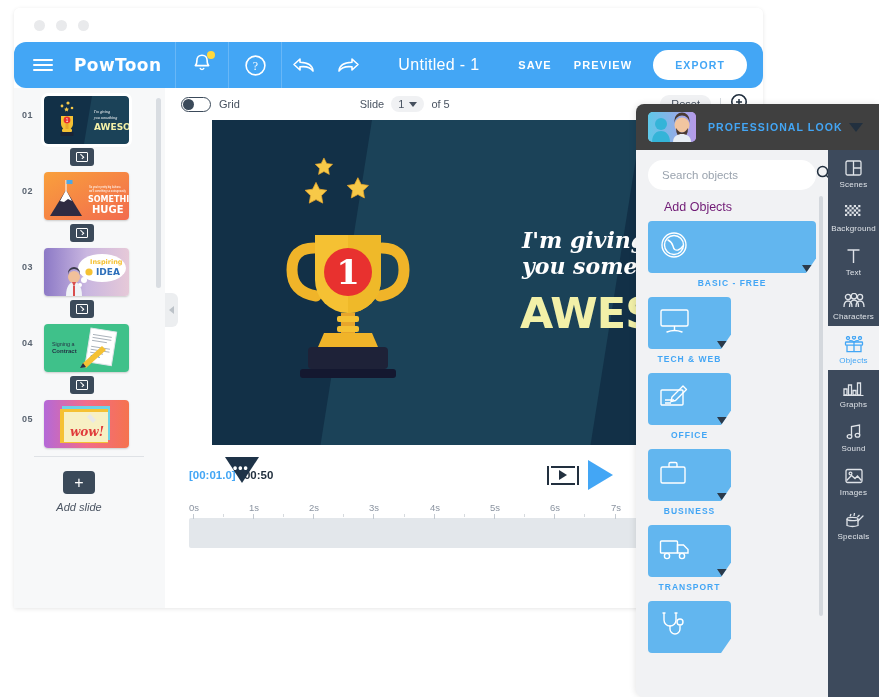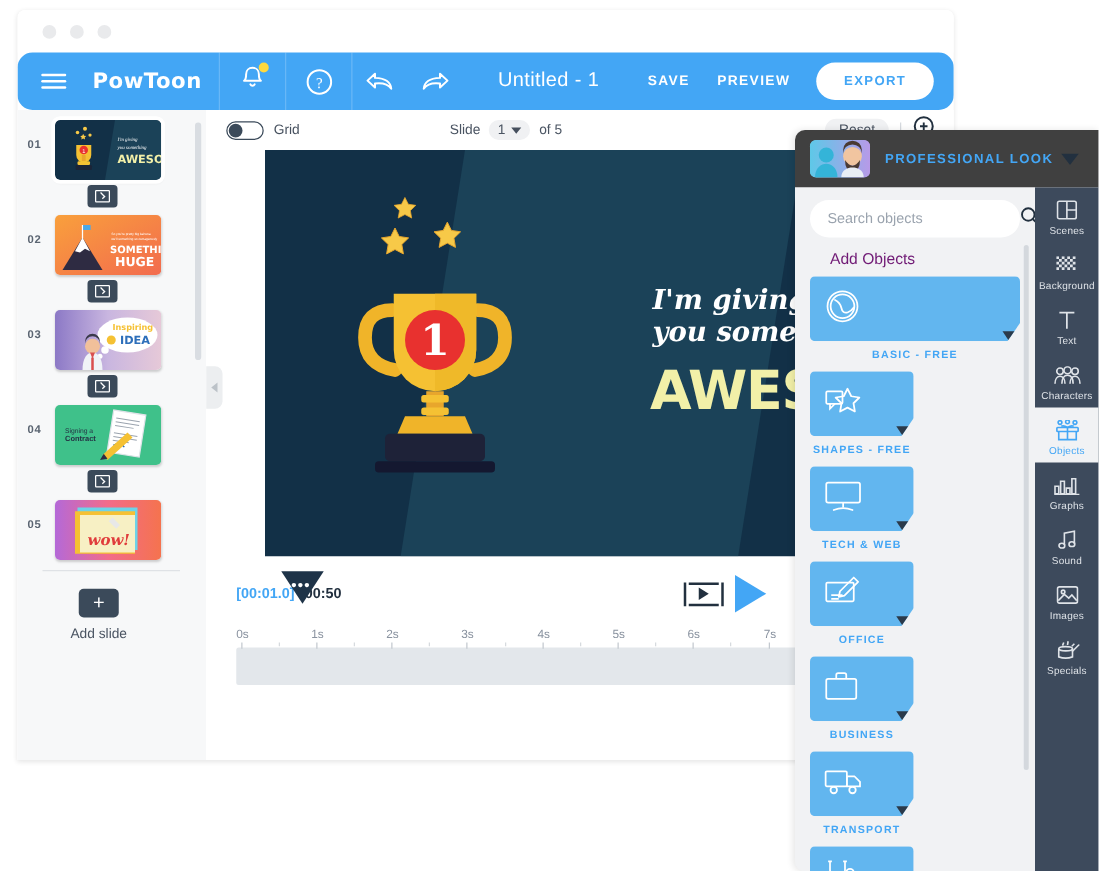--- a/index.html
+++ b/index.html
@@ -77,21 +77,21 @@
   .dup-inner:after { content:''; position: absolute; left: 2px; top: 2px; width: 4px; height: 2px;
                      border-top: 1.4px solid #fff; border-right: 1.4px solid #fff;
                      transform: rotate(45deg); }
   .sb-scroll { position: absolute; right: 4px; top: 10px; width: 5px; height: 190px;
                background: #d9dde2; border-radius: 3px; }
   .sep { width: 110px; height: 1px; background: #dfe2e6; margin: 8px auto 0 20px; }
   .add-slide { text-align: center; margin-top: 14px; width: 130px; }
   .add-btn { width: 32px; height: 23px; background: #3b4a5a; border-radius: 4px;
              display: inline-flex; align-items: center; justify-content: center;
              color: #fff; font-size: 16px; line-height: 1; cursor: pointer; }
-  .add-label { font-size: 11px; color: #4a5462; margin-top: 7px; }
+  .add-label { font-size: 11px; color: #4a5462; margin-top: 7px; font-style: italic; }
 
   
   .collapse-tab {
     position: absolute; left: 151px; top: 285px; width: 13px; height: 34px;
     background: #eceef0; border-radius: 0 6px 6px 0; z-index: 6;
     display: flex; align-items: center; justify-content: center; cursor: pointer;
   }
   .collapse-tab i { width: 0; height: 0; border-top: 4px solid transparent;
      border-bottom: 4px solid transparent; border-right: 5px solid #bcc2c8; display:block; }
 
@@ -559,33 +559,20 @@
                 <circle cx="15" cy="15" r="12"></circle>
                   <circle cx="15" cy="15" r="9.5"></circle>
                 <path d="M9 10 q4 2 5 6 q1 5 5 4 q3-1 5-4" stroke-linecap="round"></path>
               </svg>
             </span>
             <i class="tile-caret"></i>
           </div>
           <div class="tile-lbl">BASIC - FREE</div>
         </div>
 
-        <div class="tile-wrap">
-          <div class="tile">
-            <span>
-              <svg width="32" height="26" viewBox="0 0 32 26" fill="none" stroke="#fff" stroke-width="1.4">
-                <rect x="2" y="5" width="13" height="10" rx="1"></rect>
-                <path d="M5 15 v4 l4-4"></path>
-                <path d="M19 3 l3 6 6.5 1 -4.7 4.6 1.1 6.6 -5.9-3.1 -5.9 3.1 1.1-6.6 -4.7-4.6 6.5-1z" stroke-linejoin="round"></path>
-              </svg>
-            </span>
-            <i class="tile-caret"></i>
-          </div>
-          <div class="tile-lbl">SHAPES - FREE</div>
-        </div>
 
         <div class="tile-wrap">
           <div class="tile">
             <span>
               <svg width="31" height="26" viewBox="0 0 31 26" fill="none" stroke="#fff" stroke-width="1.4">
                 <rect x="2" y="2" width="27" height="16" rx="1.5"></rect>
                 <path d="M15.5 18 v4"></path>
                   <path d="M8 24 q7.5-3 15 0" stroke-linecap="round"></path>
               </svg>
             </span>

